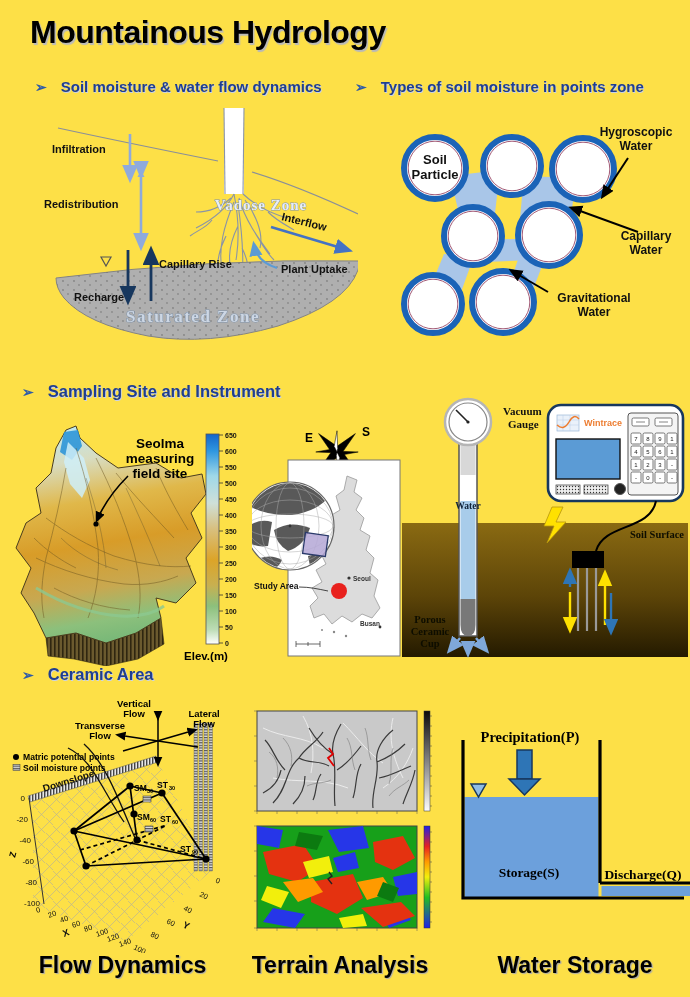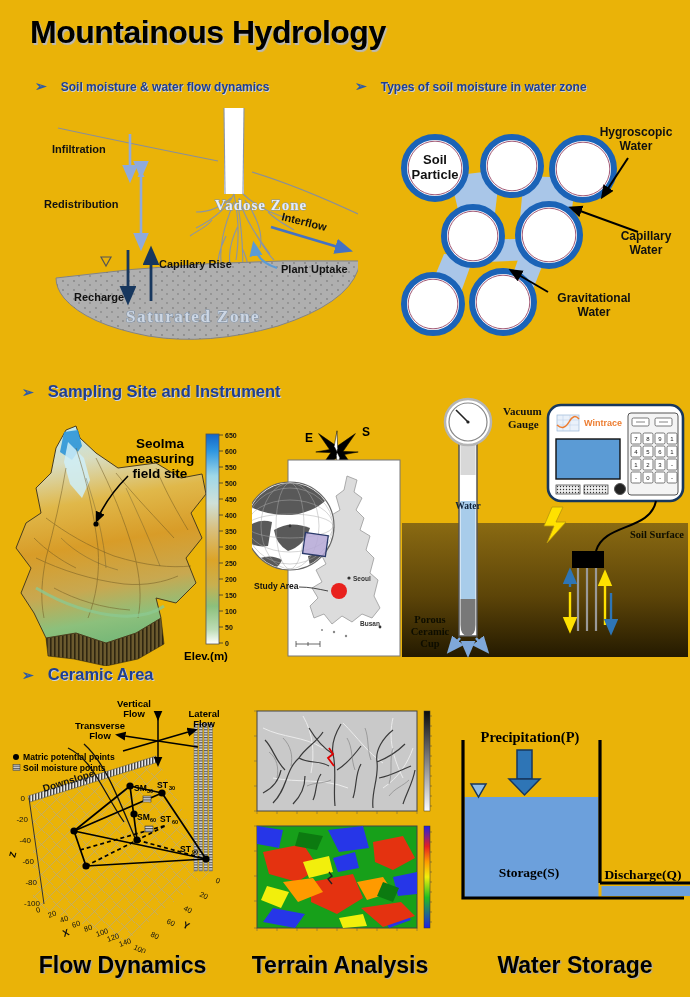--- a/index.html
+++ b/index.html
@@ -1,24 +1,24 @@
 <!DOCTYPE html>
 <html><head>
 <meta charset="utf-8">
 <style>
   html,body{margin:0;padding:0;background:#fff;}
-  .slide{position:relative;width:690px;height:997px;background:#eab308;overflow:hidden;
+  .slide{position:relative;width:690px;height:997px;background:#fde047;overflow:hidden;
          font-family:"Liberation Sans",sans-serif;text-decoration:underline;}
   .abs{position:absolute;}
   .page-title{font-size:32px;font-weight:bold;color:#000;letter-spacing:-0.5px;
               text-shadow:1.5px 1.5px 1px #b9b9b9;}
   .sec-hdr{display:flex;align-items:baseline;gap:14px;}
   .sec-hdr .bullet{color:#2d5aa8;font-size:14px;font-weight:bold;}
   .sec-hdr .txt{color:#1F3E8F;font-weight:bold;text-shadow:0.8px 0.8px 0.5px #c9d2e8;}
-  .hdr15 .txt{font-size:12px;}
+  .hdr15 .txt{font-size:15px;}
   .hdr16 .txt{font-size:16.5px;text-align:right;}
   .caption{font-size:23px;font-weight:bold;color:#000;text-shadow:1.2px 1.2px 1px #aaa;
            text-align:center;}
   svg text{font-family:"Liberation Sans",sans-serif;}
   svg .serif{font-family:"Liberation Serif",serif;}
 </style>
 </head>
 <body>
 
 <svg width="0" height="0" style="position:absolute">
@@ -114,21 +114,21 @@
 <div class="slide">
 
   <div class="abs page-title" style="left:30px;top:14px;">Mountainous Hydrology</div>
 
   <div class="abs sec-hdr hdr15" style="left:35px;top:78px;">
     <span class="bullet">➢</span>
     <span class="txt">Soil moisture &amp; water flow dynamics</span>
   </div>
   <div class="abs sec-hdr hdr15" style="left:355px;top:78px;">
     <span class="bullet">➢</span>
-    <span class="txt">Types of soil moisture in water zone</span>
+    <span class="txt">Types of soil moisture in points zone</span>
   </div>
 
   <svg class="abs" style="left:28px;top:108px;" width="330" height="245" viewBox="0 0 330 245">
     <path d="M30,20 C90,33 140,43 190,53" stroke="#8a8f99" stroke-width="1.2" fill="none"></path>
     <path d="M224,64 C260,75 300,92 330,106" stroke="#8a8f99" stroke-width="1.2" fill="none"></path>
 
     <g stroke="#8a94a6" fill="none" stroke-width="1.1">
       <rect x="196" y="0" width="20" height="86" fill="#fff" stroke="none"></rect>
       <line x1="196" y1="0" x2="197" y2="86"></line>
         <line x1="216" y1="0" x2="215" y2="86"></line>

